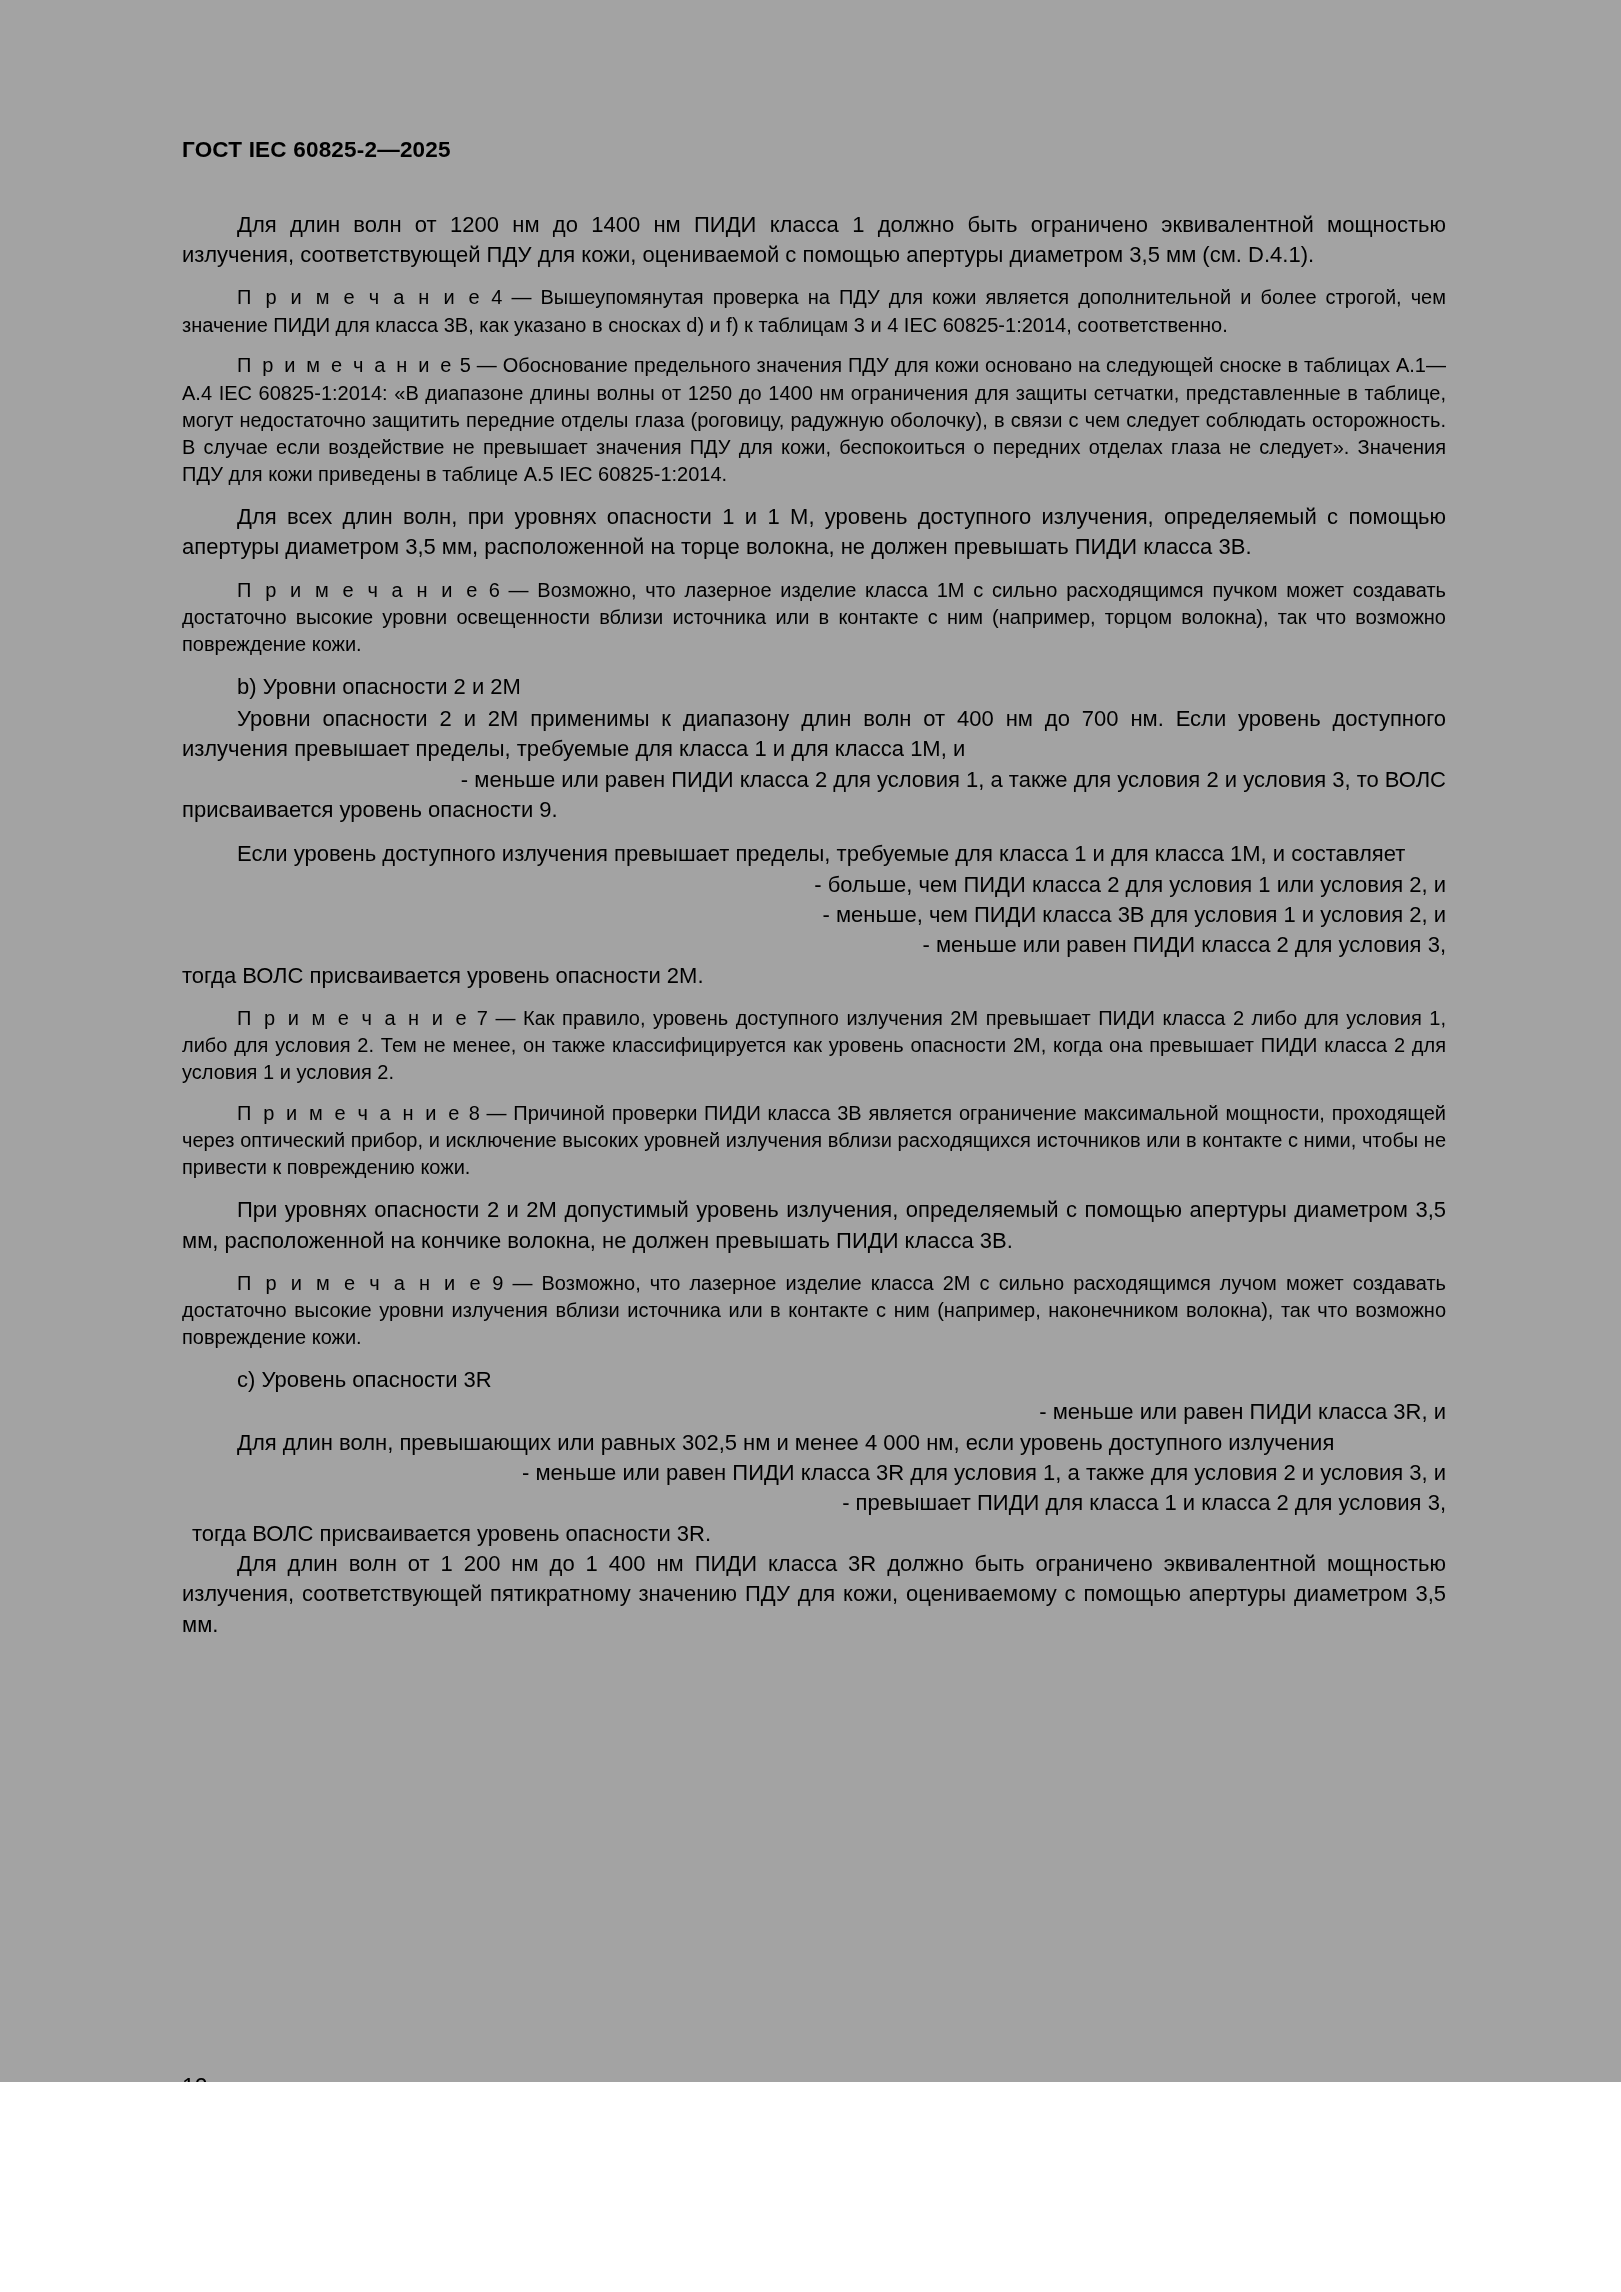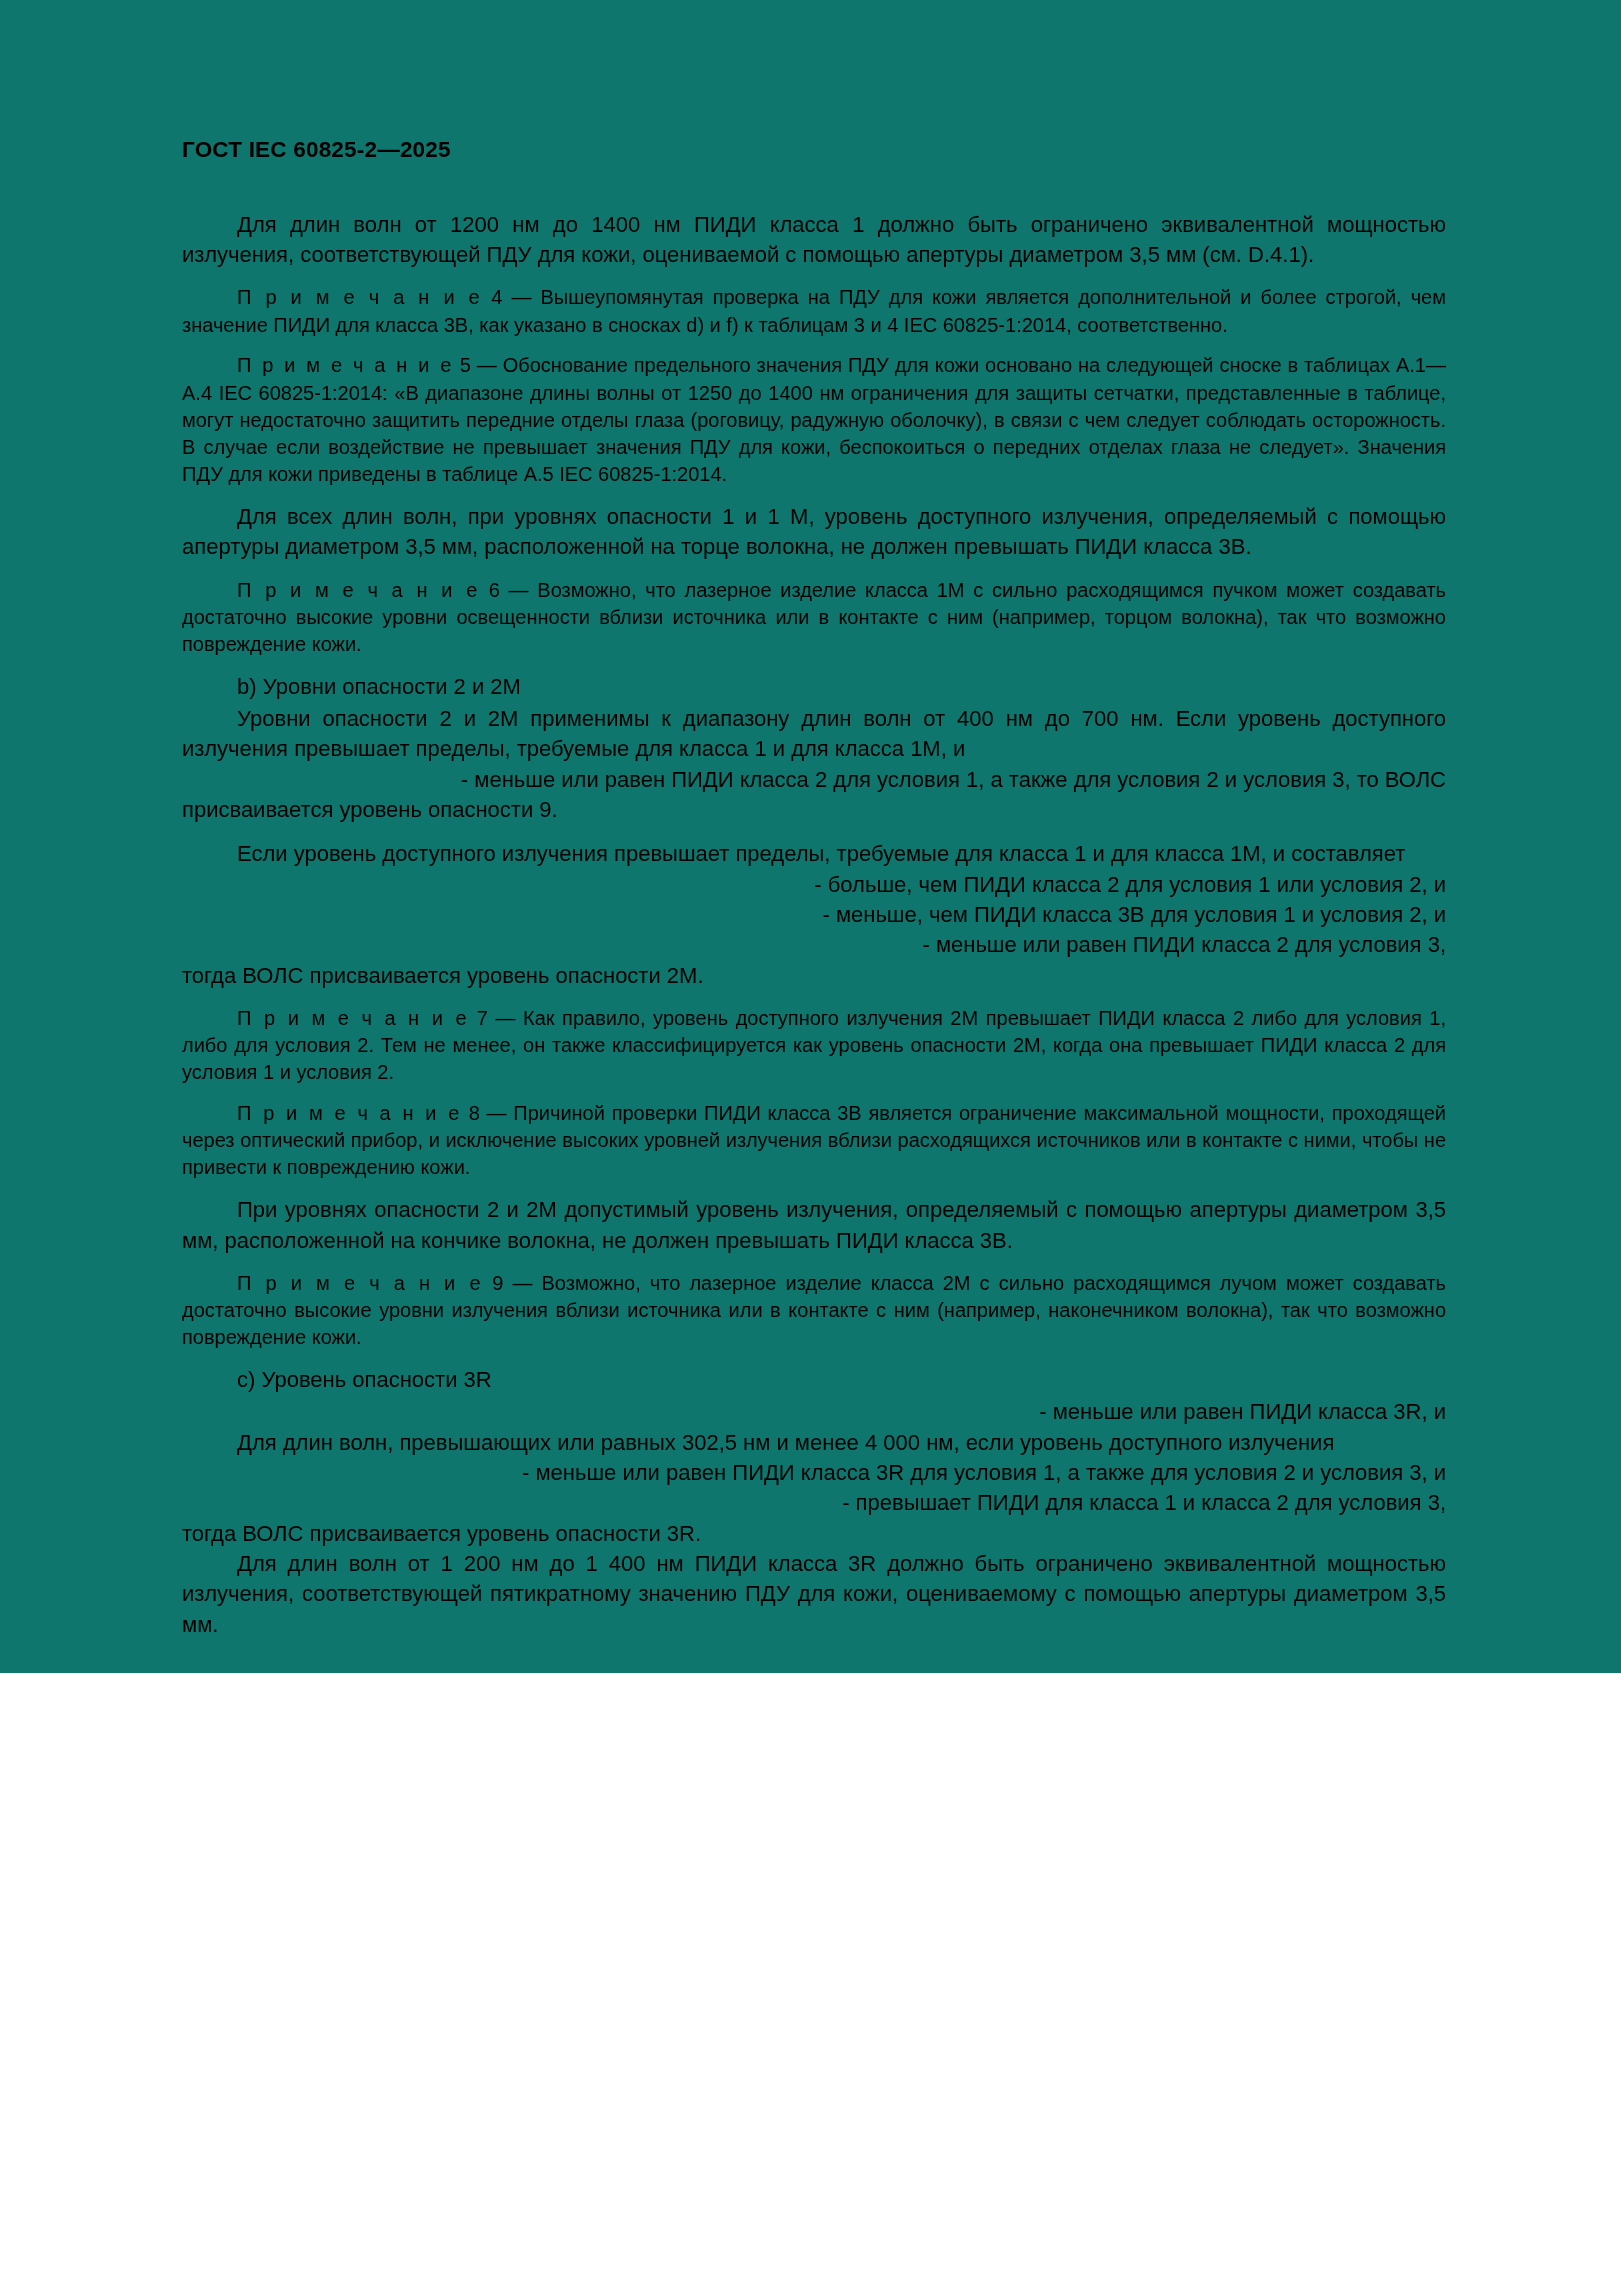--- a/index.html
+++ b/index.html
@@ -7,23 +7,23 @@
     padding: 0;
     background: #ffffff;
   }
   body {
     font-family: "Liberation Sans", sans-serif;
     color: #000000;
   }
   .page {
     position: relative;
     width: 1621px;
-    height: 1673px;
+    height: 2082px;
     margin: 0 auto;
-    background: #0f766e;
+    background: #a3a3a3;
     box-sizing: border-box;
   }
   .content {
     position: absolute;
     left: 182px;
     top: 137px;
     width: 1264px;
   }
   .doc-header {
     font-size: 22.5px;
@@ -67,20 +67,21 @@
   }
   p.cont {
     text-indent: 0;
     margin-bottom: 13.7px;
     text-align: justify;
   }
   p.cont-tight {
     text-indent: 0;
     margin-bottom: 0;
     text-align: justify;
+    margin-left: 10px;
   }
   p.gap-before {
     margin-top: 13.7px;
   }
   .page-number {
     position: absolute;
     left: 182px;
     top: 2074px;
     font-size: 23px;
   }

